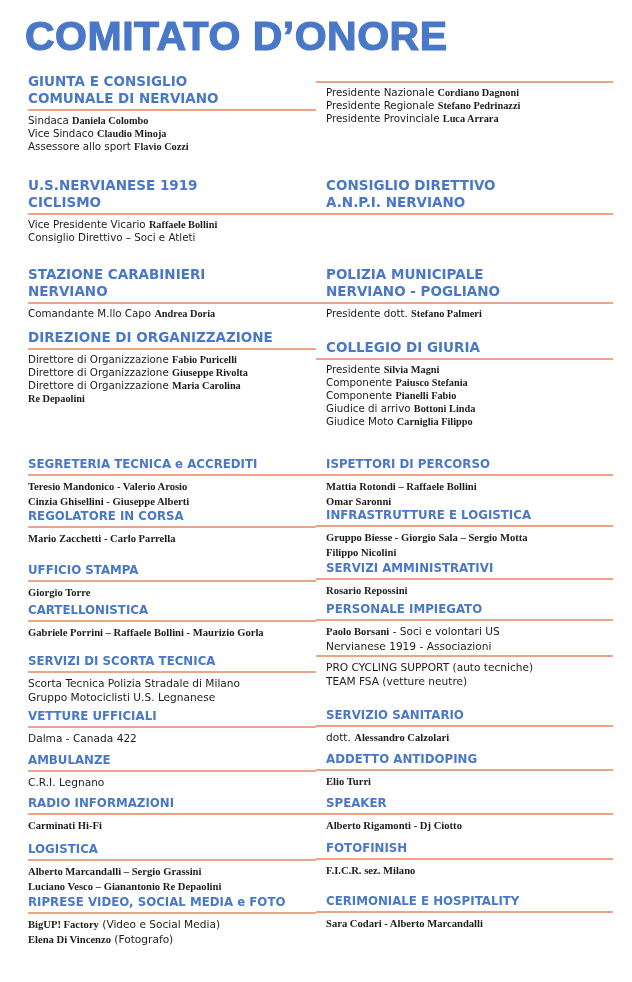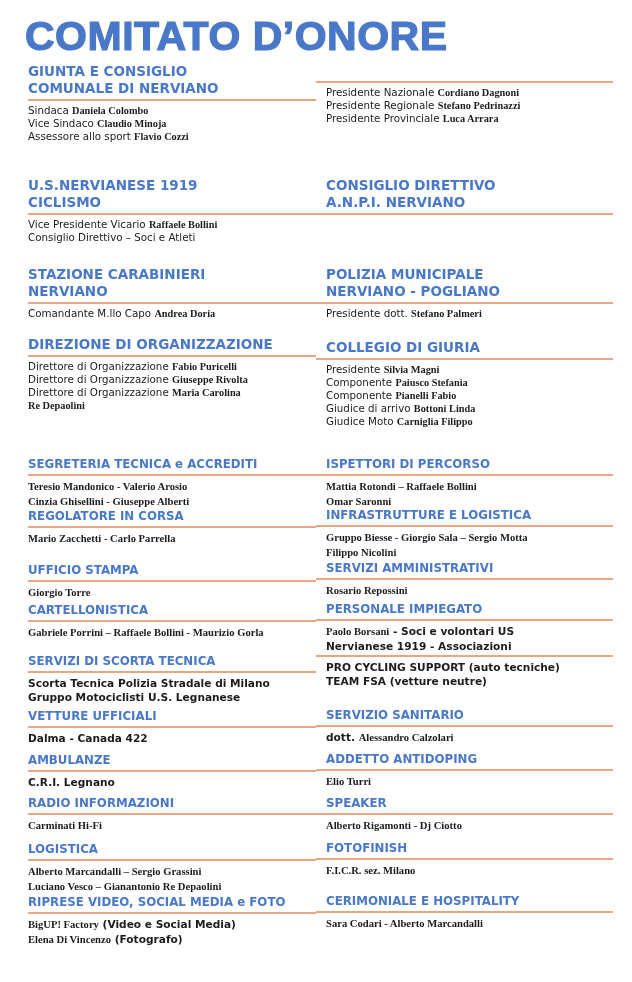--- a/index.html
+++ b/index.html
@@ -28,28 +28,28 @@
     font-weight: bold; color: #4a78c8;
     line-height: 17px;
   }
   .sec h2.big { font-size: 13.5px; }
   .sec h2.small { font-size: 11.8px; line-height: 15px; }
   .rule { height: 1.5px; background: #e9a687; margin: 2px 0 3px 0; }
   .sec .lines { font-size: 10.3px; line-height: 13px; }
   .sec .lines.small { font-size: 10.6px; line-height: 14px; }
   .lines div { white-space: nowrap; }
   .b { font-weight: bold; font-family: Liberation Serif, serif; }
-  .n { font-weight: bold; }
+  .n { font-weight: normal; }
 </style>
 </head>
 <body>
 
 <div class="title">COMITATO D’ONORE</div>
 
-<div class="sec left" style="top:63px">
+<div class="sec left" style="top:73px">
   <h2 class="big">
     <div>GIUNTA E CONSIGLIO</div>
     <div>COMUNALE DI NERVIANO</div>
   </h2>
   <div class="rule"></div>
   <div class="lines">
     <div><span>Sindaca </span><span class="b">Daniela Colombo</span></div>
     <div><span>Vice Sindaco </span><span class="b">Claudio Minoja</span></div>
     <div><span>Assessore allo sport </span><span class="b">Flavio Cozzi</span></div>
   </div>
@@ -99,21 +99,21 @@
   <h2 class="big">
     <div>POLIZIA MUNICIPALE</div>
     <div>NERVIANO - POGLIANO</div>
   </h2>
   <div class="rule"></div>
   <div class="lines">
     <div><span>Presidente dott. </span><span class="b">Stefano Palmeri</span></div>
   </div>
 </div>
 
-<div class="sec left" style="top:336px">
+<div class="sec left" style="top:329px">
   <h2 class="big">
     <div>DIREZIONE DI ORGANIZZAZIONE</div>
   </h2>
   <div class="rule"></div>
   <div class="lines">
     <div><span>Direttore di Organizzazione </span><span class="b">Fabio Puricelli</span></div>
     <div><span>Direttore di Organizzazione </span><span class="b">Giuseppe Rivolta</span></div>
     <div><span>Direttore di Organizzazione </span><span class="b">Maria Carolina</span></div>
     <div><span></span><span class="b">Re Depaolini</span></div>
   </div>

